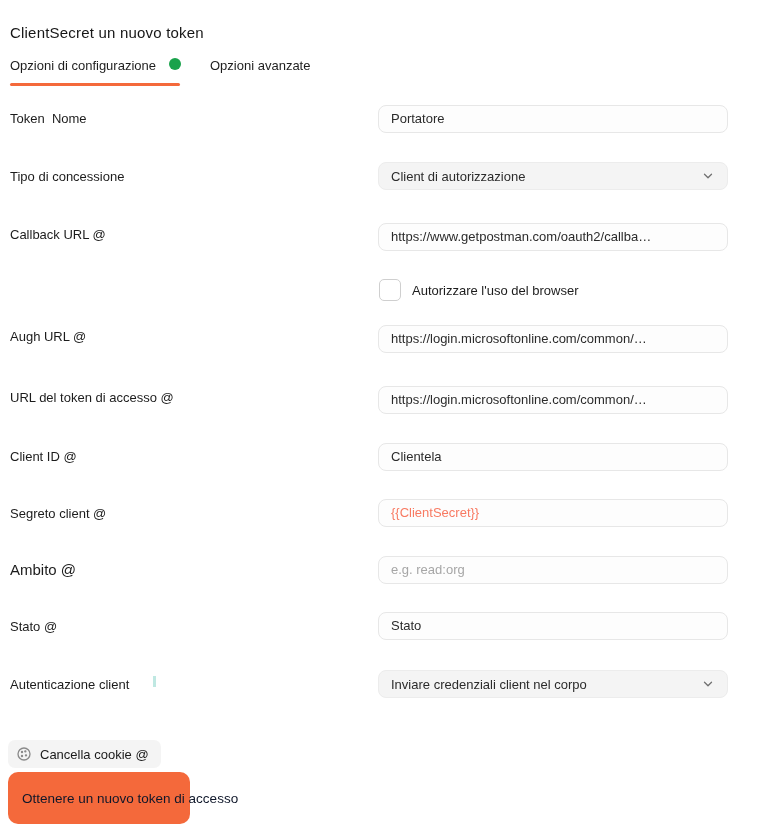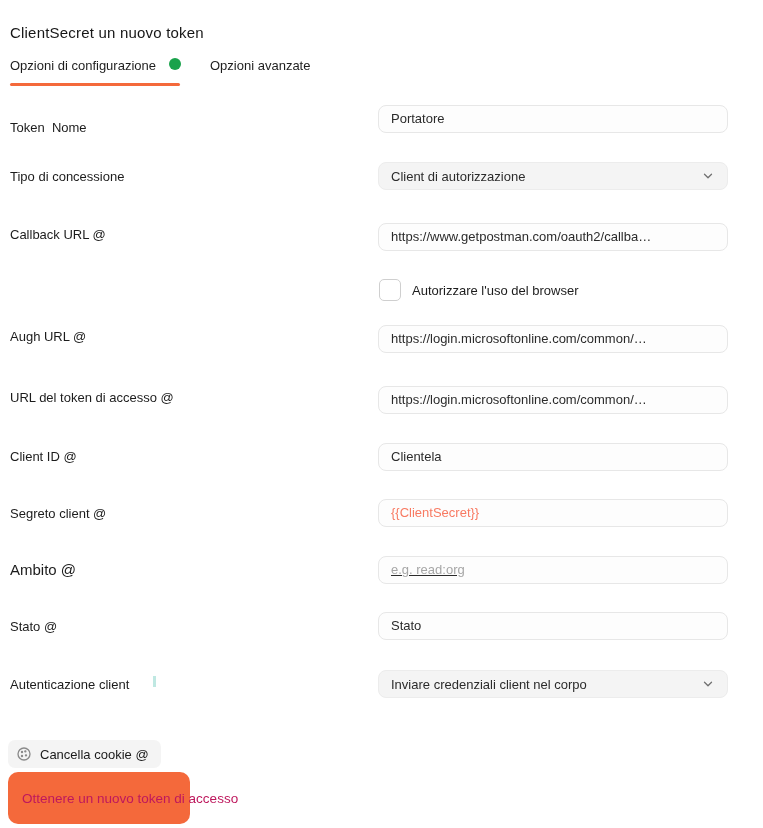--- a/index.html
+++ b/index.html
@@ -35,33 +35,33 @@
   .checkbox-label { left: 412px; top: 283px; font-size: 13px; color: #1c1c1c; }
 
   .artifact-mark { left: 153px; top: 676px; width: 3px; height: 11px; background: #bfe8e2; }
 
   .cookie-pill { left: 8px; top: 740px; height: 28px; padding: 0 12px 0 8px; background: #f4f4f4;
     border-radius: 7px; display: inline-flex; align-items: center; gap: 8px; cursor: pointer;
     font-size: 13px; color: #1a1a1a; border: none; font-family: "Liberation Sans", sans-serif; }
 
   .get-token-btn { left: 8px; top: 772px; width: 182px; height: 52px; background: #F4693B;
     border-radius: 10px; border: none; cursor: pointer; }
-  .get-token-label { left: 22px; top: 791px; font-size: 13.5px; color: #be185d; white-space: nowrap; pointer-events: none; }
+  .get-token-label { left: 22px; top: 791px; font-size: 13.5px; color: #0f172a; white-space: nowrap; pointer-events: none; }
 </style>
 </head>
 <body>
 
 <div class="abs page-title">ClientSecret un nuovo token</div>
 
 <div class="abs tab tab-config">Opzioni di configurazione</div>
 <div class="abs tab-dot"></div>
 <div class="abs tab tab-adv">Opzioni avanzate</div>
 <div class="abs tab-underline"></div>
 
-<div class="abs row-label" style="top:120px">Token  Nome</div>
+<div class="abs row-label" style="top:111px">Token  Nome</div>
 <input class="abs field" style="top: 105px;" type="text" value="Portatore">
 
 <div class="abs row-label" style="top:169px">Tipo di concessione</div>
 <div class="abs field dropdown" style="top:162px">
   <span>Client di autorizzazione</span>
   <span class="chevron">
     <svg width="14" height="14" viewBox="0 0 24 24" fill="none" stroke="#707070" stroke-width="2.2" stroke-linecap="round" stroke-linejoin="round">
         <polyline points="6 9 12 15 18 9"></polyline>
       </svg>
   </span>
@@ -79,21 +79,21 @@
 <div class="abs row-label" style="top:390px">URL del token di accesso @</div>
 <input class="abs field" style="top: 386px;" type="text" value="https://login.microsoftonline.com/common/…">
 
 <div class="abs row-label" style="top:449px">Client ID @</div>
 <input class="abs field" style="top: 443px;" type="text" value="Clientela">
 
 <div class="abs row-label" style="top:506px">Segreto client @</div>
 <input class="abs field var-value" style="top: 499px;" type="text" value="{{ClientSecret}}">
 
 <div class="abs row-label big" style="top:561px">Ambito @</div>
-<input class="abs field" style="top: 556px; text-decoration: underline;" type="text" placeholder="e.g. read:org">
+<input class="abs field" style="top: 556px;" type="text" placeholder="e.g. read:org">
 
 <div class="abs row-label" style="top:619px">Stato @</div>
 <input class="abs field" style="top: 612px;" type="text" value="Stato">
 
 <div class="abs row-label" style="top:677px">Autenticazione client</div>
 <div class="abs artifact-mark"></div>
 <div class="abs field dropdown" style="top:670px">
   <span>Inviare credenziali client nel corpo</span>
   <span class="chevron">
     <svg width="14" height="14" viewBox="0 0 24 24" fill="none" stroke="#707070" stroke-width="2.2" stroke-linecap="round" stroke-linejoin="round">

